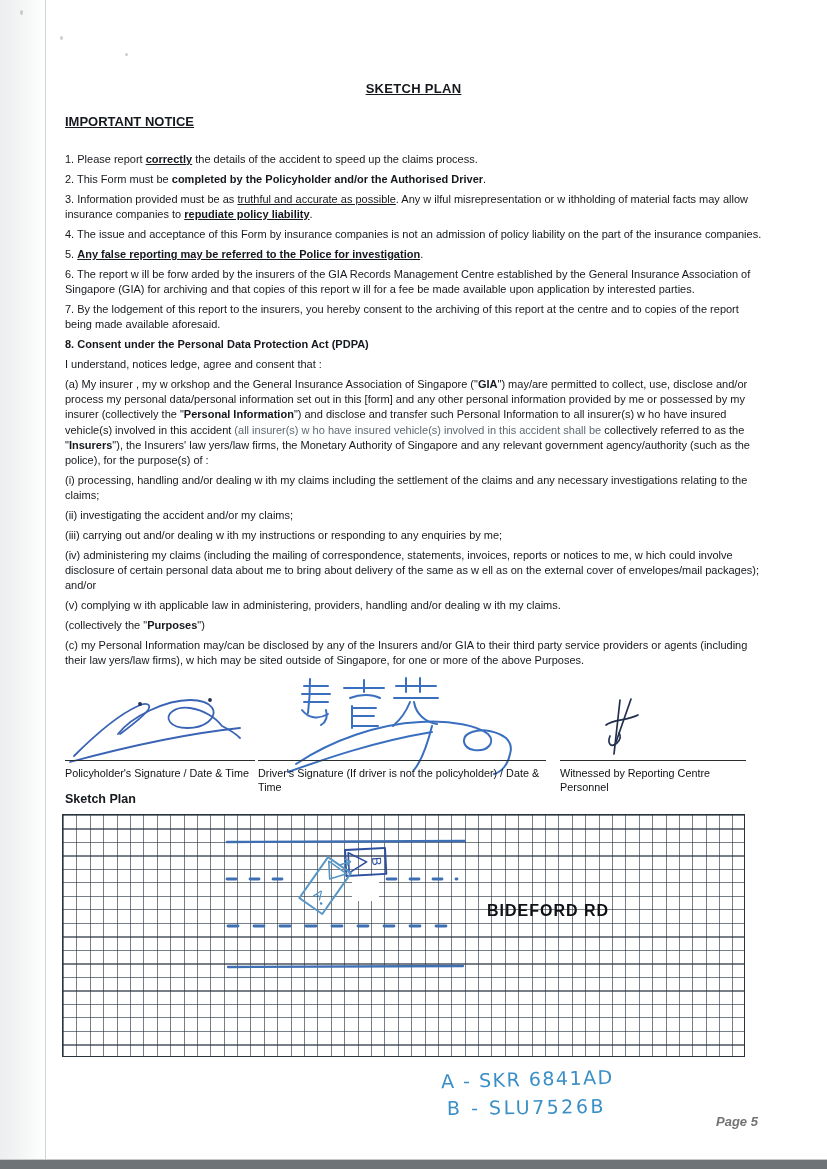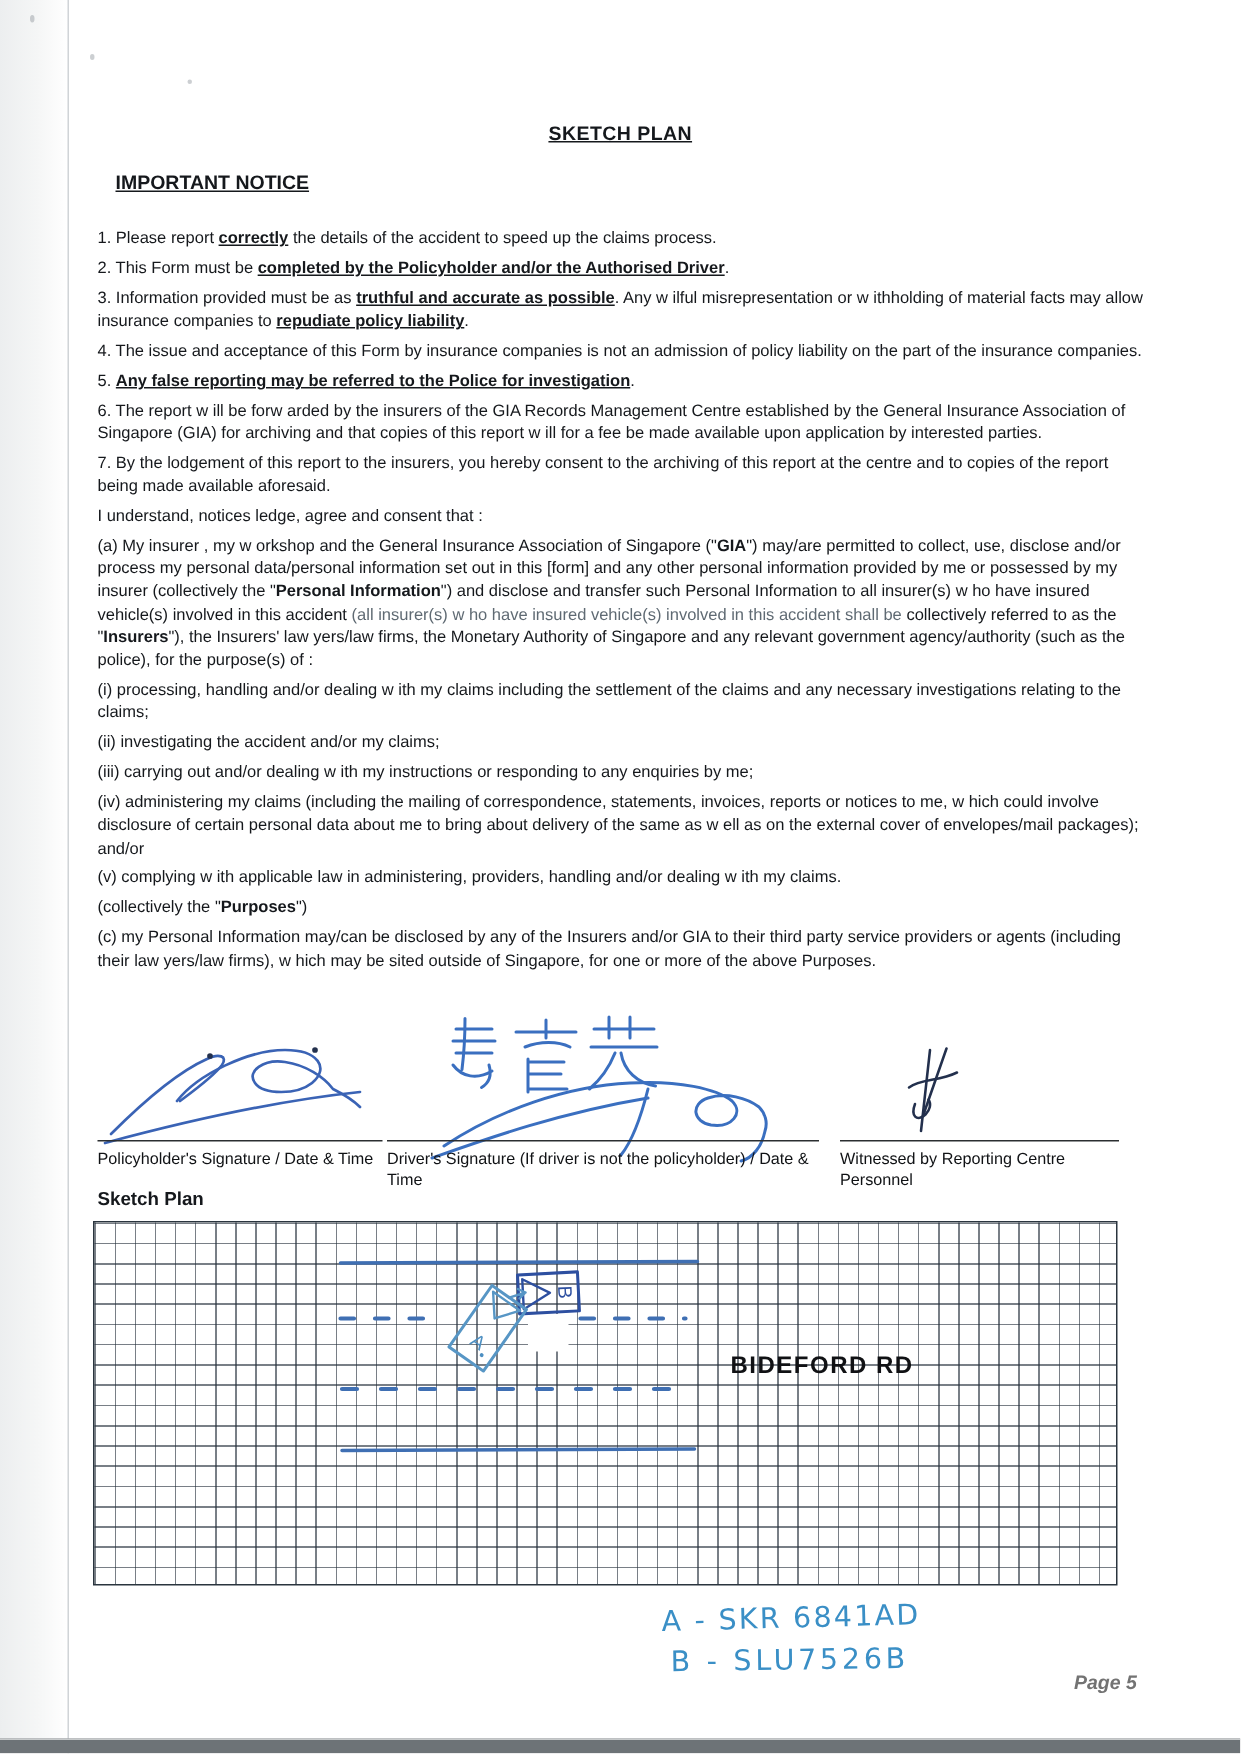--- a/index.html
+++ b/index.html
@@ -11,21 +11,21 @@
   
   .scan-left-band{position:absolute;left:0;top:0;width:45px;height:100%;
     background:linear-gradient(90deg,#eceeef 0%,#f5f6f6 55%,#ffffff 100%);
     border-right:1px solid rgba(175,180,186,0.45);}
   .scan-bottom-bar{position:absolute;left:0;bottom:0;width:100%;height:9px;background:#6d7377;border-top:1px solid #c7cacb;}
   .speck{position:absolute;background:#9aa0a6;opacity:.5;border-radius:50%;}
   
   .doc-title{position:absolute;left:0;right:0;top:81px;text-align:center;
     font-size:13px;font-weight:700;letter-spacing:.3px;}
   .doc-title span{text-decoration:underline;}
-  .notice-heading{position:absolute;left:65px;top:114px;font-size:13px;font-weight:700;text-decoration:underline;margin-left:12px;}
+  .notice-heading{position:absolute;left:65px;top:114px;font-size:13px;font-weight:700;text-decoration:underline;}
   
   .notice-body{position:absolute;left:65px;top:152px;width:702px;font-size:11px;line-height:1.39;}
   .notice-body p{margin:0 0 4.6px 0;}
   .notice-body .faint{color:#5f6a73;}
   
   .sig-line{position:absolute;top:760px;border-top:1.8px solid #2b2e31;height:0;}
   .sig-label{position:absolute;top:766px;font-size:10.8px;line-height:1.32;color:#101215;}
   .sig-svg{position:absolute;}
   .ink{fill:none;stroke:#3a63b5;stroke-width:1.8;stroke-linecap:round;stroke-linejoin:round;}
   .ink2{fill:none;stroke:#3a6fc0;stroke-width:2;stroke-linecap:round;stroke-linejoin:round;}
@@ -59,26 +59,27 @@
   <div class="scan-bottom-bar"></div>
   <div class="speck" style="left:20px;top:10px;width:3px;height:5px;"></div>
   <div class="speck" style="left:60px;top:36px;width:3px;height:4px;"></div>
   <div class="speck" style="left:125px;top:53px;width:3px;height:3px;"></div>
 
   <div class="doc-title"><span>SKETCH PLAN</span></div>
   <div class="notice-heading">IMPORTANT NOTICE</div>
 
   <div class="notice-body">
     <p><span>1. Please report </span><span style="font-weight: 700; text-decoration: underline;">correctly</span><span> the details of the accident to speed up the claims process.</span></p>
-    <p><span>2. This Form must be </span><span style="font-weight: 700; text-decoration: underline;">completed by the Policyholder and/or the Authorised Driver</span><span>.</span></p>
-    <p><span>3. Information provided must be as </span><span style="font-weight: 700; text-decoration: underline;">truthful and accurate as possible</span><span>. Any w ilful misrepresentation or w ithholding of material facts may allow insurance companies to </span><span style="font-weight: 700; text-decoration: underline;">repudiate policy liability</span><span>.</span></p>
+    <p><span>2. This Form must be </span><span style="font-weight: 700; ">completed by the Policyholder and/or the Authorised Driver</span><span>.</span></p>
+    <p><span>3. Information provided must be as </span><span style="font-weight: 400; text-decoration: underline;">truthful and accurate as possible</span><span>. Any w ilful misrepresentation or w ithholding of material facts may allow insurance companies to </span><span style="font-weight: 700; text-decoration: underline;">repudiate policy liability</span><span>.</span></p>
     <p><span>4. The issue and acceptance of this Form by insurance companies is not an admission of policy liability on the part of the insurance companies.</span></p>
     <p><span>5. </span><span style="font-weight: 700; text-decoration: underline;">Any false reporting may be referred to the Police for investigation</span><span>.</span></p>
     <p><span>6. The report w ill be forw arded by the insurers of the GIA Records Management Centre established by the General Insurance Association of Singapore (GIA) for archiving and that copies of this report w ill for a fee be made available upon application by interested parties.</span></p>
     <p><span>7. By the lodgement of this report to the insurers, you hereby consent to the archiving of this report at the centre and to copies of the report being made available aforesaid.</span></p>
+    <p><span style="font-weight: 700;">8. Consent under the Personal Data Protection Act (PDPA)</span></p>
     <p><span>I understand, notices ledge, agree and consent that :</span></p>
     <p><span>(a) My insurer , my w orkshop and the General Insurance Association of Singapore ("</span><span style="font-weight: 700;">GIA</span><span>") may/are permitted to collect, use, disclose and/or process my personal data/personal information set out in this [form] and any other personal information provided by me or possessed by my insurer (collectively the "</span><span style="font-weight: 700;">Personal Information</span><span>") and disclose and transfer such Personal Information to all insurer(s) w ho have insured vehicle(s) involved in this accident </span><span class="faint">(all insurer(s) w ho have insured vehicle(s) involved in this accident shall be</span><span> collectively referred to as the "</span><span style="font-weight: 700;">Insurers</span><span>"), the Insurers' law yers/law  firms, the Monetary Authority of Singapore and any relevant government agency/authority (such as the police), for the purpose(s) of :</span></p>
     <p><span>(i) processing, handling and/or dealing w ith my claims including the settlement of the claims and any necessary investigations relating to the claims;</span></p>
     <p><span>(ii) investigating the accident and/or my claims;</span></p>
     <p><span>(iii) carrying out and/or dealing w ith my instructions or responding to any enquiries by me;</span></p>
     <p><span>(iv) administering my claims (including the mailing of correspondence, statements, invoices, reports or notices to me, w hich could involve disclosure of certain personal data about me to bring about delivery of the same as w ell as on the external cover of envelopes/mail packages); and/or</span></p>
     <p><span>(v) complying w ith applicable law  in administering, providers, handling and/or dealing w ith my claims.</span></p>
     <p><span>(collectively the "</span><span style="font-weight: 700;">Purposes</span><span>")</span></p>
     <p><span>(c) my Personal Information may/can be disclosed by any of the Insurers and/or GIA to their third party service providers or agents (including their law yers/law  firms), w hich may be sited outside of Singapore, for one or more of the above Purposes.</span></p>
   </div>

